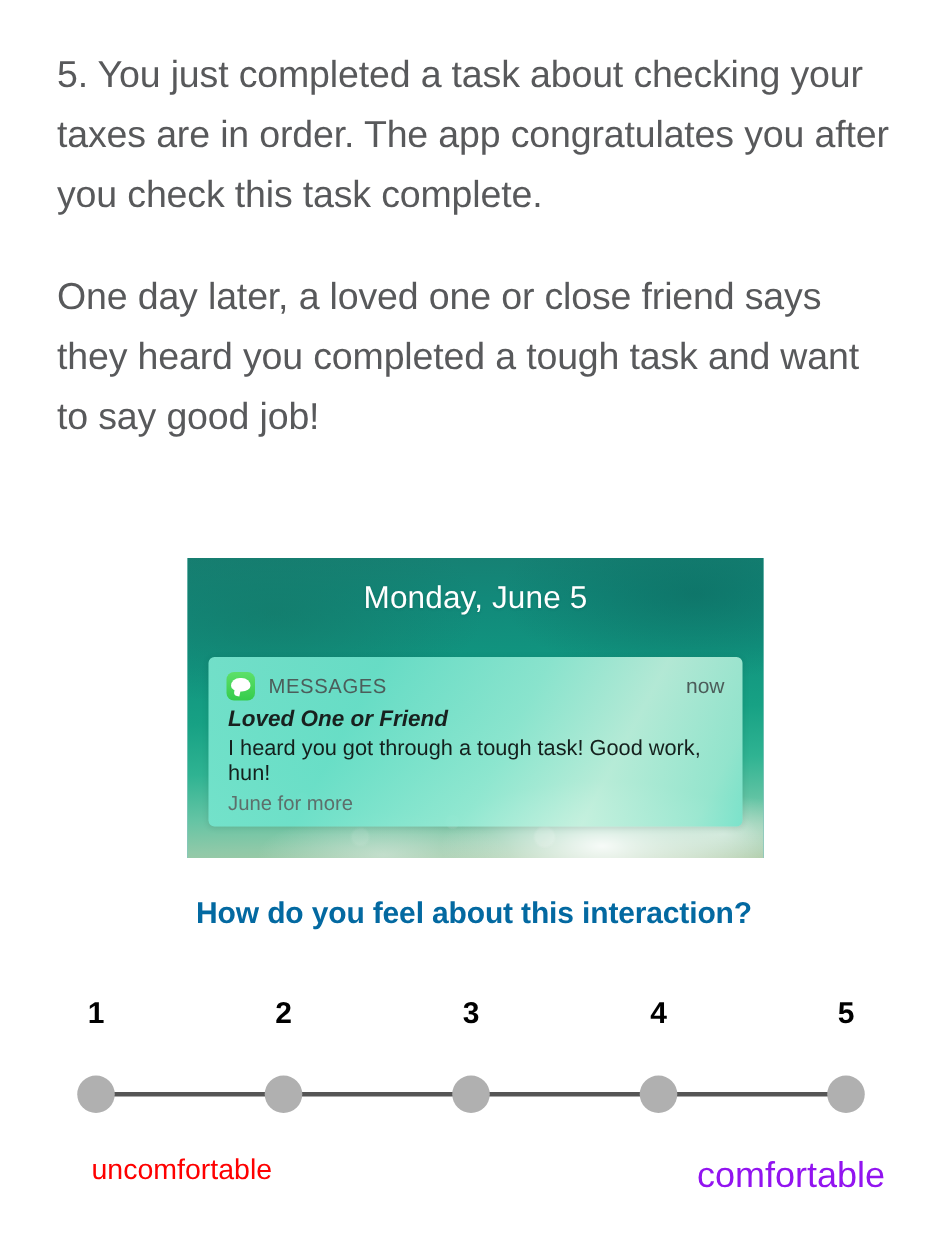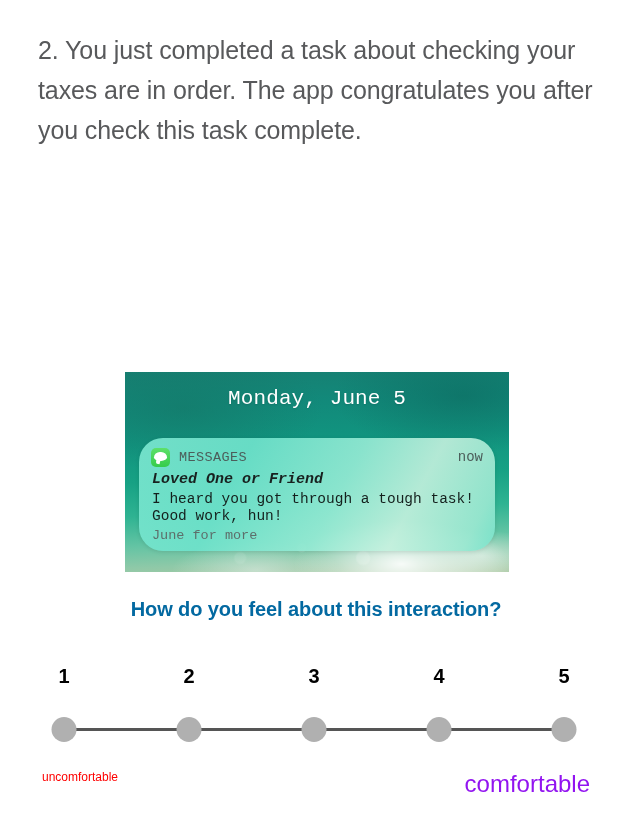--- a/index.html
+++ b/index.html
@@ -34,21 +34,20 @@
 
   
   #notification-figure {
     position: absolute;
     left: 125px;
     top: 372px;
     width: 384px;
     height: 200px;
     overflow: hidden;
     background: #0f8d7e;
-    font-family: Liberation Mono, monospace;
   }
   .wallpaper {
     position: absolute;
     inset: 0;
     background:
       radial-gradient(ellipse 150px 60px at 72% 96%, rgba(255,255,255,0.92) 0%, rgba(255,255,255,0.45) 38%, rgba(255,255,255,0) 72%),
       radial-gradient(ellipse 120px 40px at 34% 99%, rgba(230,240,235,0.55) 0%, rgba(255,255,255,0) 70%),
       radial-gradient(ellipse 90px 34px at 93% 92%, rgba(255,255,255,0.5) 0%, rgba(255,255,255,0) 75%),
       radial-gradient(ellipse 200px 90px at 15% 18%, rgba(20,120,104,0.65) 0%, rgba(20,120,104,0) 70%),
       radial-gradient(ellipse 180px 80px at 88% 12%, rgba(12,105,95,0.6) 0%, rgba(12,105,95,0) 72%),
@@ -83,21 +82,21 @@
     font-weight: 400;
     letter-spacing: 0.1px;
     text-shadow: 0 1px 2px rgba(0,0,0,0.12);
   }
   #notification-card {
     position: absolute;
     left: 14px;
     top: 66px;
     width: 356px;
     height: 113px;
-    border-radius: 24px;
+    border-radius: 4px;
     background:
       linear-gradient(118deg,
         rgba(122,230,207,0.92) 0%,
         rgba(110,226,203,0.92) 28%,
         rgba(150,235,213,0.90) 55%,
         rgba(196,241,222,0.90) 74%,
         rgba(154,232,209,0.92) 92%,
         rgba(118,227,203,0.93) 100%);
     box-shadow: 0 1px 4px rgba(0,0,0,0.10);
     overflow: hidden;
@@ -226,38 +225,39 @@
   }
   #scale-anchors {
     position: absolute;
     left: 40px;
     right: 40px;
     top: 770px;
     height: 24px;
   }
   #anchor-low {
     position: absolute;
-    left: 2px;
-    top: 0;
-    font-size: 12px;
+    left: 21px;
+    top: 0;
+    font-size: 19px;
     color: #fe0000;
   }
   #anchor-high {
     position: absolute;
     right: 2px;
     top: 0;
     font-size: 24px;
     color: #9214f0;
   }
 </style>
 </head>
 <body>
 
 <div id="scenario-text">
-  <p class="para">2. You just completed a task about checking your taxes are in order. The app congratulates you after you check this task complete.</p>
+  <p class="para">5. You just completed a task about checking your taxes are in order. The app congratulates you after you check this task complete.</p>
+  <p class="para">One day later, a loved one or close friend says they heard you completed a tough task and want to say good job!</p>
 </div>
 
 <div id="notification-figure">
   <div class="wallpaper"></div>
   <div id="notification-date">Monday, June 5</div>
 
   <div id="notification-card">
     <div class="card-head">
       <span id="messages-app-icon"></span>
       <span id="messages-app-name">MESSAGES</span>

